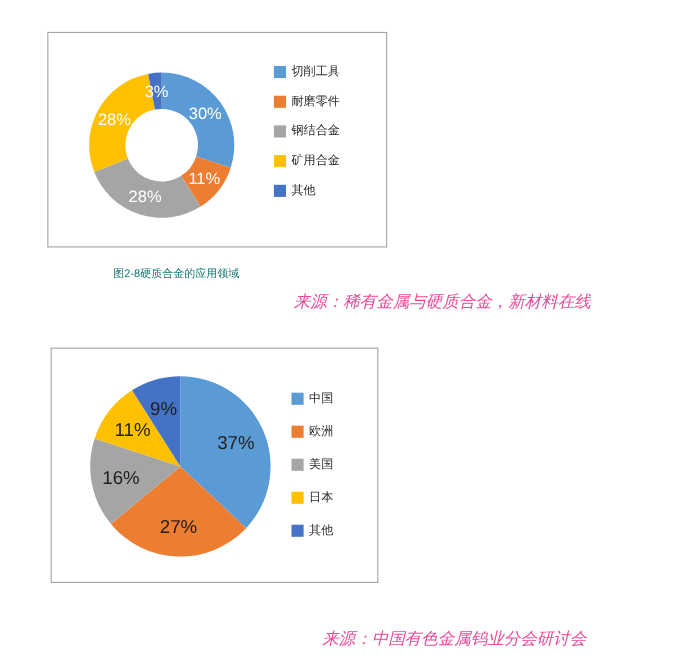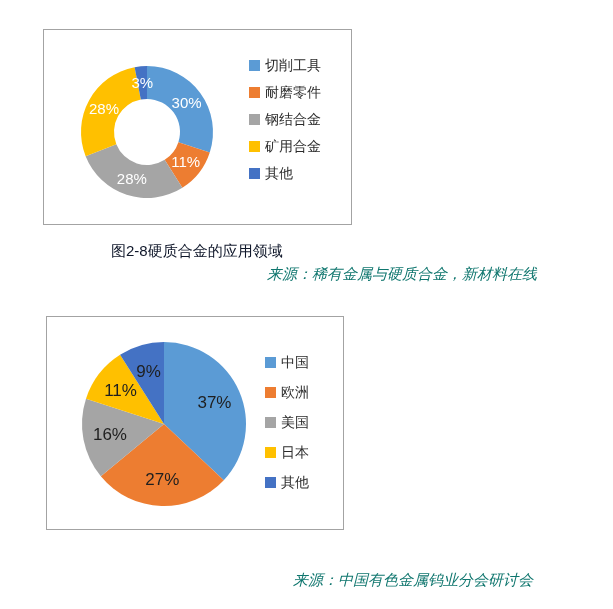--- a/index.html
+++ b/index.html
@@ -38,38 +38,37 @@
     white-space: nowrap;
   }
   .swatch {
     width: 11px;
     height: 11px;
     display: inline-block;
     flex: 0 0 11px;
     margin-right: 5px;
   }
   .legend-label {
-    font-size: 14px;
+    font-size: 11px;
     color: #2b2b2b;
     line-height: 19px;
   }
   .caption {
     position: absolute;
-    font-size: 15px;
-    color: #0f172a;
+    font-size: 10px;
+    color: #0f766e;
     white-space: nowrap;
-    margin-left: 8px;
   }
   .caption-1 { left: 103px; top: 242px; }
   .caption-2 { left: 102px; top: 550px; }
   .source {
     position: absolute;
     font-size: 15px;
     font-style: italic;
-    color: #0f766e;
+    color: #ec4899;
     text-align: right;
     white-space: nowrap;
   }
   .source-1 { left: 237px; width: 300px; top: 265px; }
   .source-2 { left: 233px; width: 300px; top: 571px; font-family: Liberation Mono, monospace; }
 </style>
 </head>
 <body>
 
 <div class="page">

